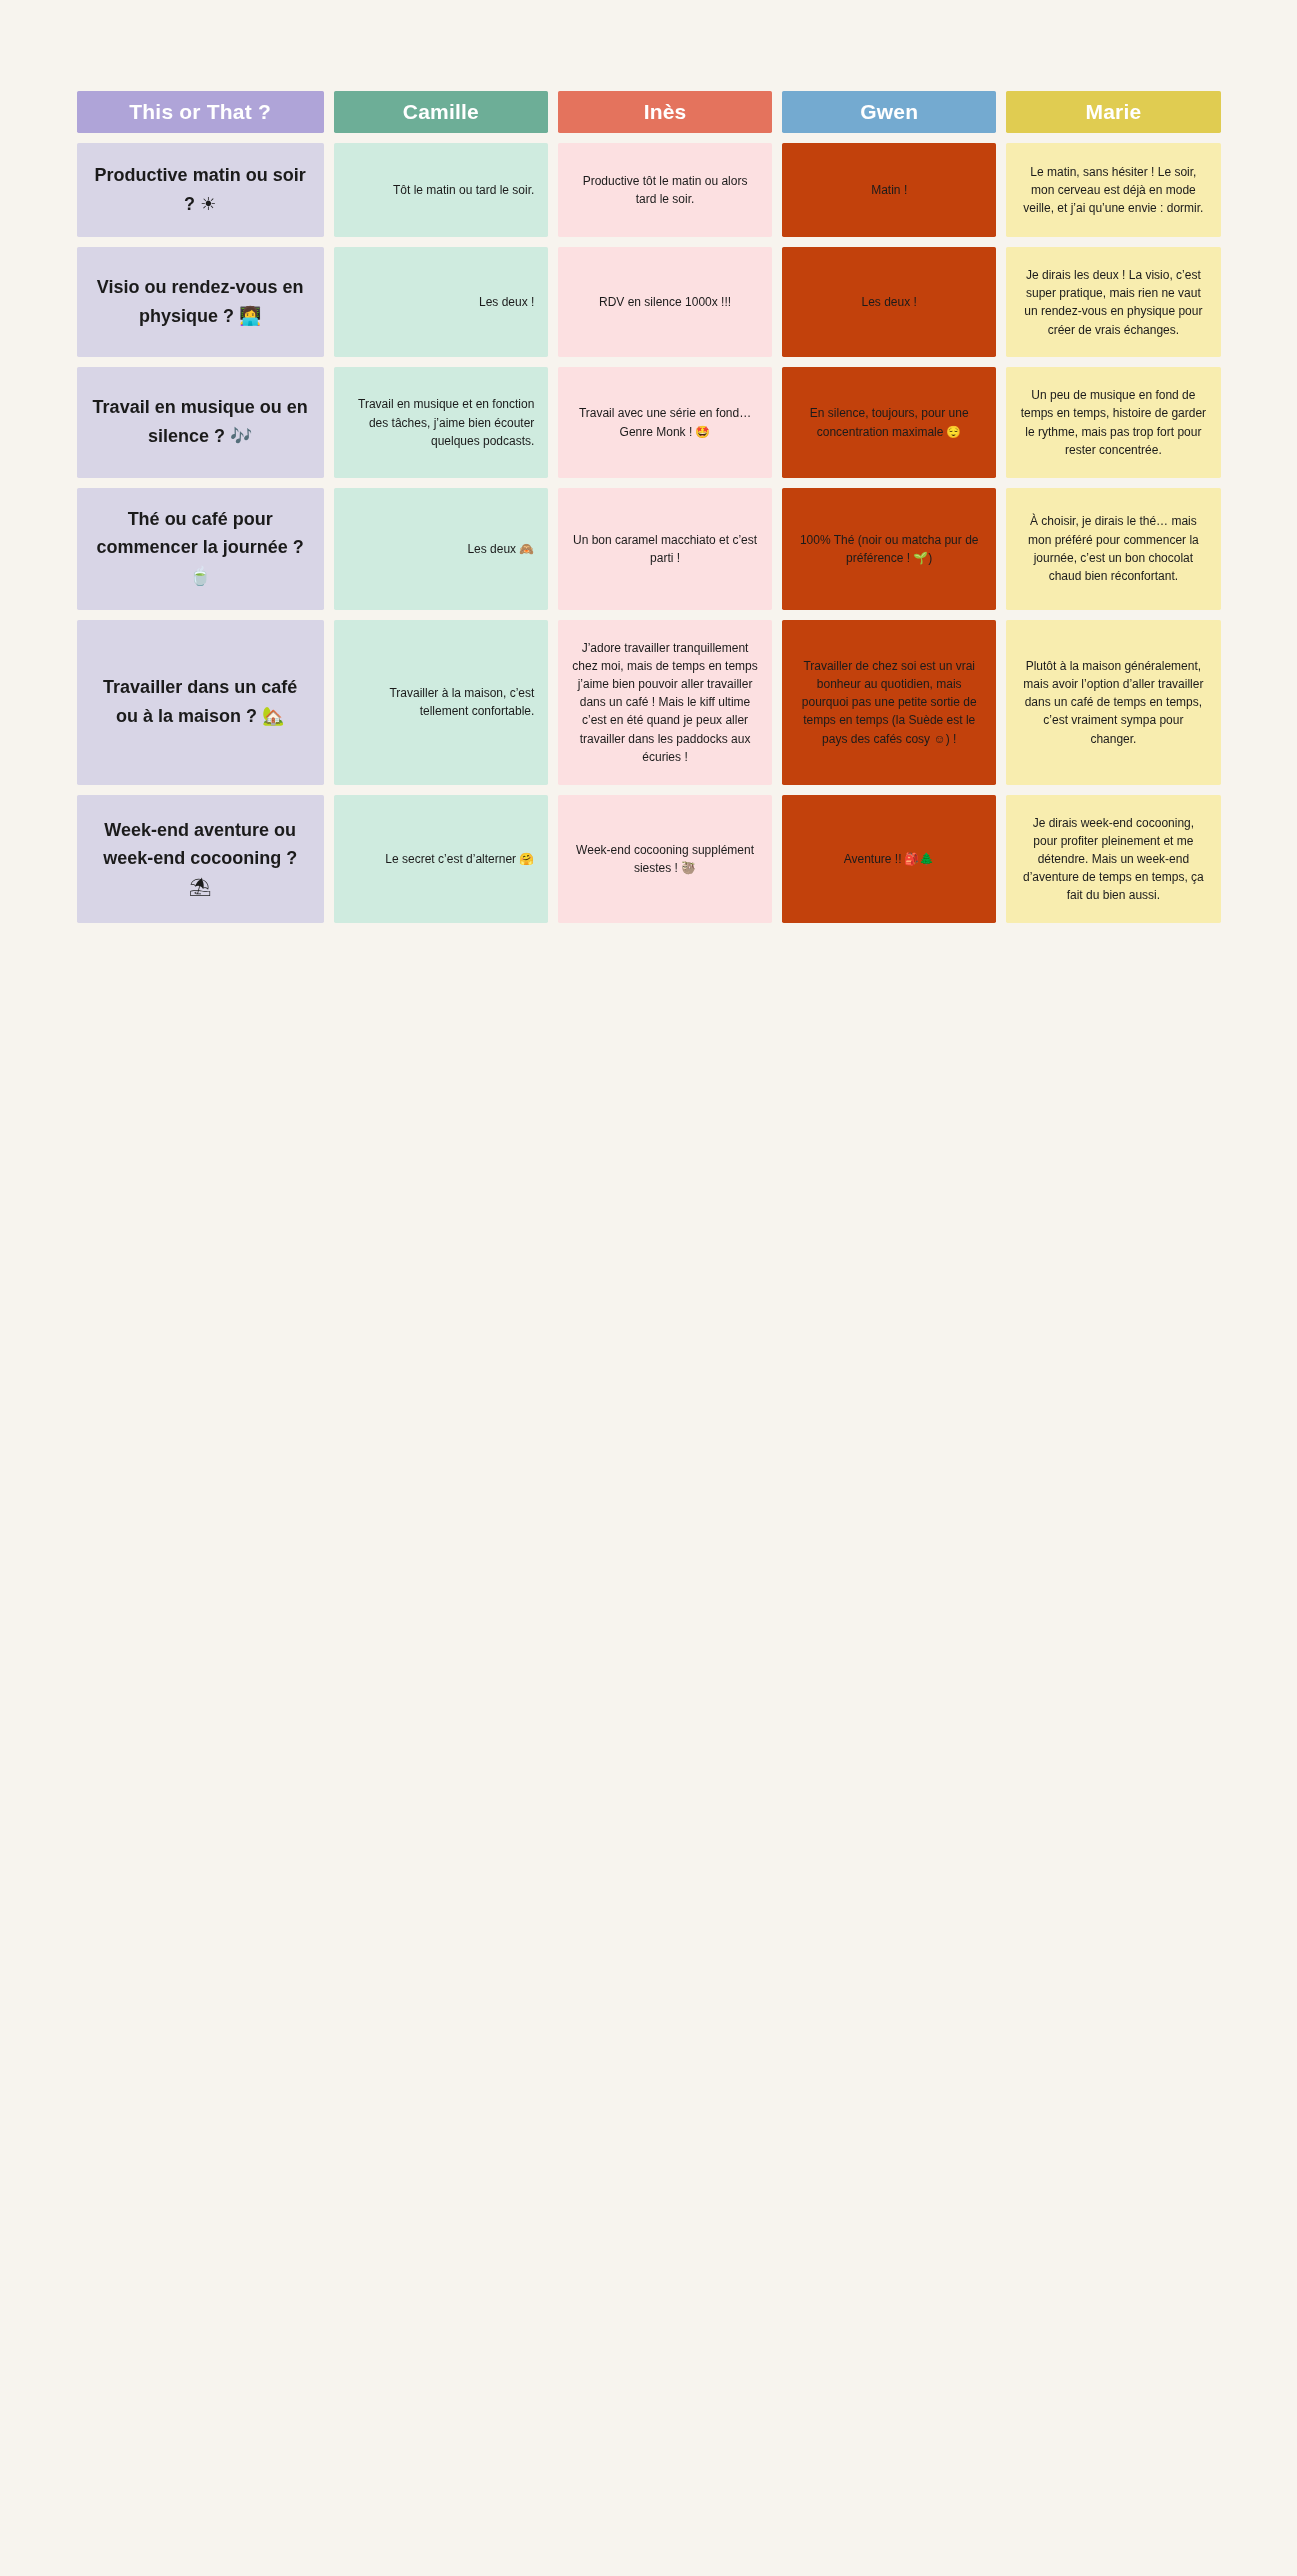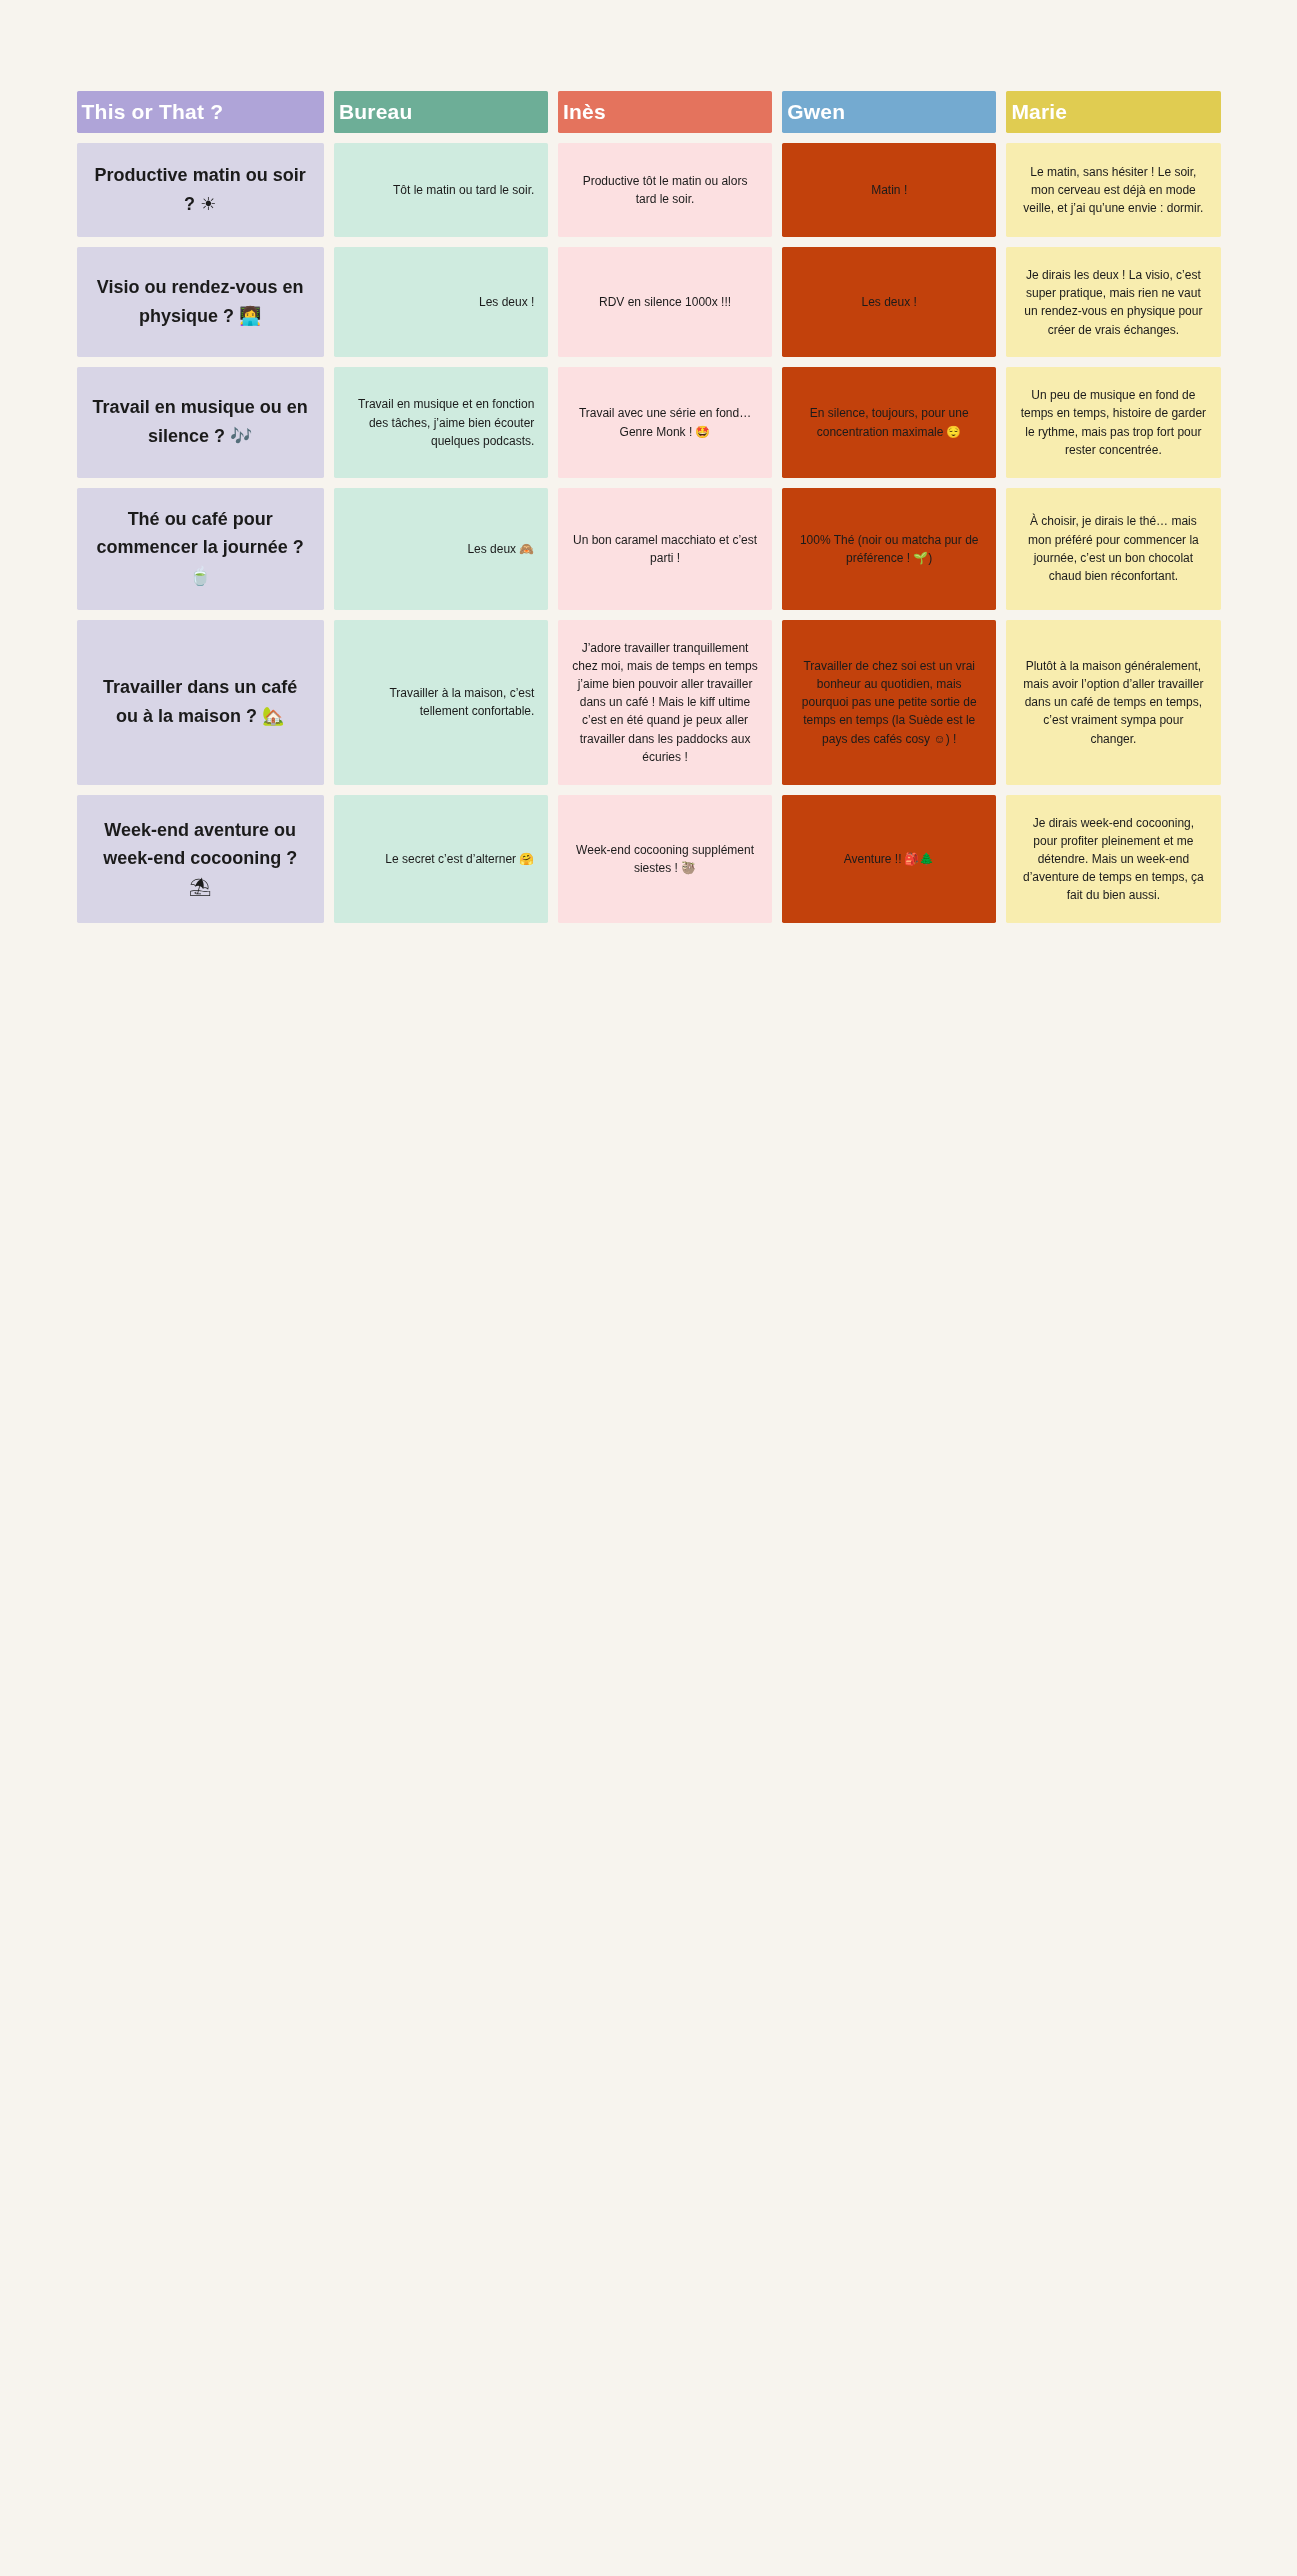--- a/index.html
+++ b/index.html
@@ -26,21 +26,21 @@
     border-spacing: 10.2px 10.2px;
     margin: 0 auto;
     width: 1164px;
     table-layout: fixed;
   }
 
   
   thead th {
     height: 42px;
     padding: 0 5.1px;
-    text-align: left;
+    text-align: center;
     vertical-align: middle;
     color: #FFFFFF;
     font-size: 21px;
     font-weight: 700;
     letter-spacing: 0.2px;
     border-radius: 1.7px;
   }
 
   th.h-question { background: #AFA4D8; }
   th.h-camille  { background: #6DAE97; }
@@ -86,21 +86,21 @@
     <colgroup>
       <col class="col-question">
       <col class="col-person">
       <col class="col-person">
       <col class="col-person">
       <col class="col-person">
     </colgroup>
     <thead>
       <tr>
         <th class="h-question">This or That ?</th>
-        <th class="h-camille">Bureau</th>
+        <th class="h-camille">Camille</th>
         <th class="h-ines">Inès</th>
         <th class="h-gwen">Gwen</th>
         <th class="h-marie">Marie</th>
       </tr>
     </thead>
     <tbody id="grid-body">
         <tr>
           <td class="c-question"><span>Productive matin ou soir ?</span> <span class="emoji">☀</span></td>
           <td class="c-camille">Tôt le matin ou tard le soir.</td>
           <td class="c-ines">Productive tôt le matin ou alors tard le soir.</td>

